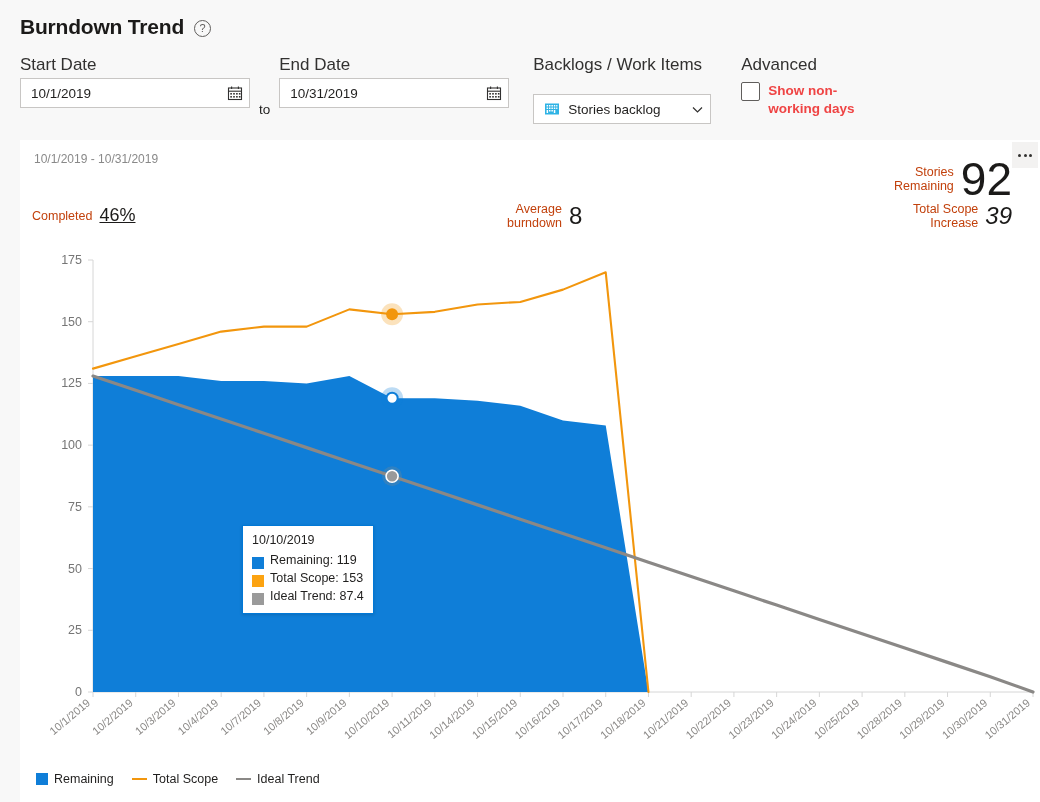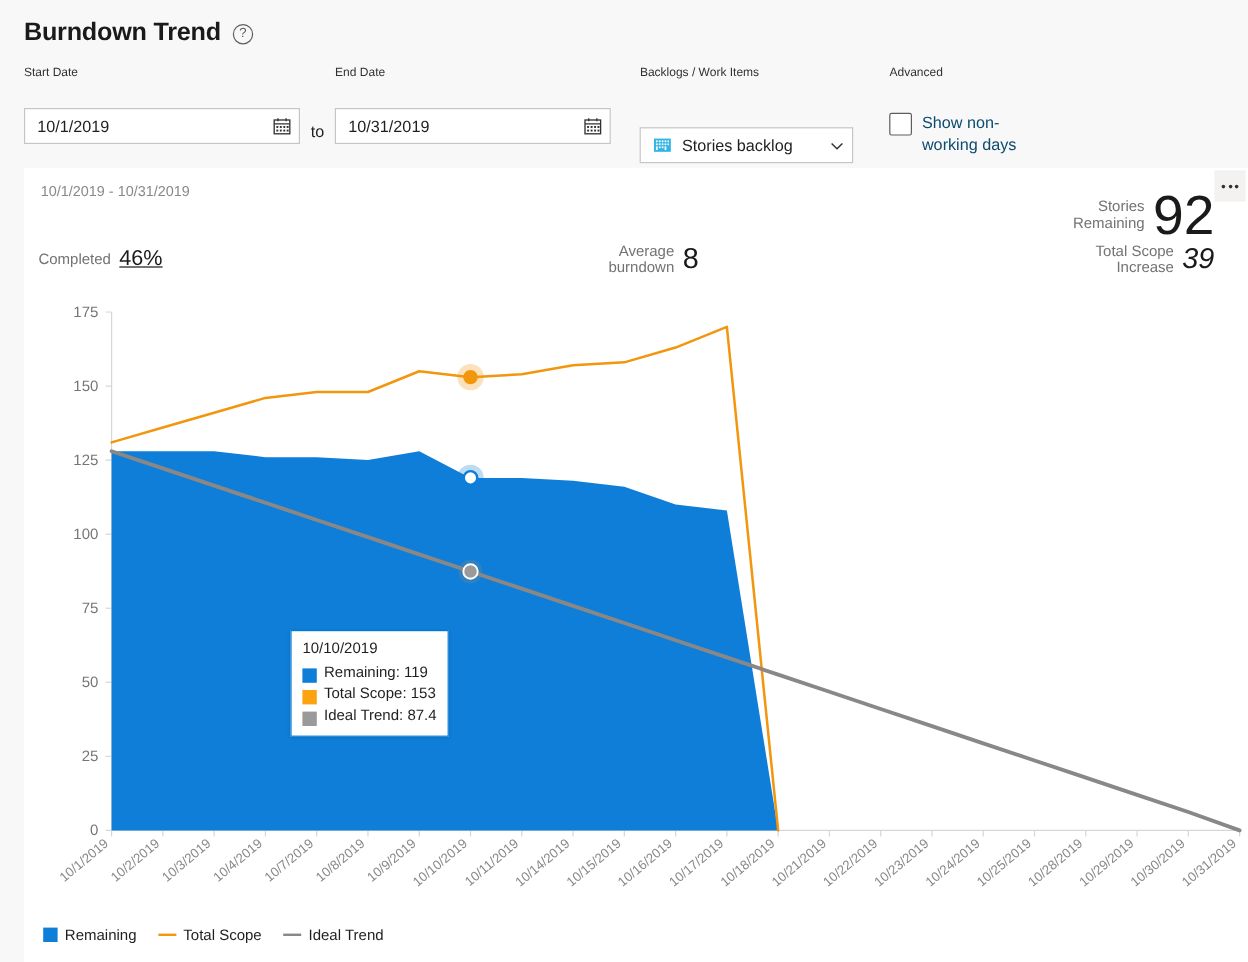--- a/index.html
+++ b/index.html
@@ -31,21 +31,21 @@
   }
 
   
   .toolbar {
     display: flex; align-items: flex-start;
     padding: 11px 0 0 20px;
     height: 80px;
   }
   .field { display: flex; flex-direction: column; }
   .field-label {
-    font-size: 10px; color: #323130; margin-bottom: 18px; height: 17px;
+    font-size: 17px; color: #323130; margin-bottom: 6px; height: 17px;
     white-space: nowrap;
   }
   .input-box {
     height: 30px; background: #fff; border: 1px solid #c8c6c4;
     display: flex; align-items: center; padding: 0 6px 0 10px;
     font-size: 13.5px; color: #201f1e;
   }
   .input-box .val { flex: 1; white-space: nowrap; }
   .date-box { width: 230px; }
   .to-sep {
@@ -65,22 +65,22 @@
   .gap-3 { width: 10px; }
 
   .adv-group { display: flex; flex-direction: column; }
   .adv-row { display: flex; align-items: flex-start; gap: 8px; height: 30px; }
   .checkbox {
     width: 19px; height: 19px; border: 1px solid #605e5c;
     border-radius: 2px; background: #fff; flex: none; margin-top: 4px;
     cursor: pointer;
   }
   .check-label {
-    font-size: 13.5px; color: #0c4a6e; line-height: 18px;
-    width: 100px; margin-top: 4px;
+    font-size: 13.5px; color: #ef4444; line-height: 18px;
+    width: 100px; margin-top: 4px; font-weight: bold;
   }
 
   
   .card {
     position: absolute;
     left: 20px; top: 140px;
     width: 1020px; height: 662px;
     background: #ffffff;
   }
   .card-daterange {
@@ -97,21 +97,21 @@
     width: 3px; height: 3px; border-radius: 50%; background: #323130;
     display: block;
   }
 
   
   .stat {
     position: absolute;
     display: flex; align-items: center; gap: 7px;
   }
   .stat .lbl {
-    font-size: 12.5px; color: #737373; line-height: 14px;
+    font-size: 12.5px; color: #c2410c; line-height: 14px;
     text-align: right; white-space: pre-line;
   }
   .stat .num { font-weight: 300; color: #1b1a19; }
 
   .stat-remaining { right: 28px; top: 16px; }
   .stat-remaining .num { font-size: 46px; line-height: 46px; }
   .stat-completed { left: 12px; top: 62px; }
   .stat-completed .num { font-size: 18px; line-height: 27px; text-decoration: underline; }
   .stat-average { left: 487px; top: 62px; }
   .stat-average .num { font-size: 24px; line-height: 24px; }

